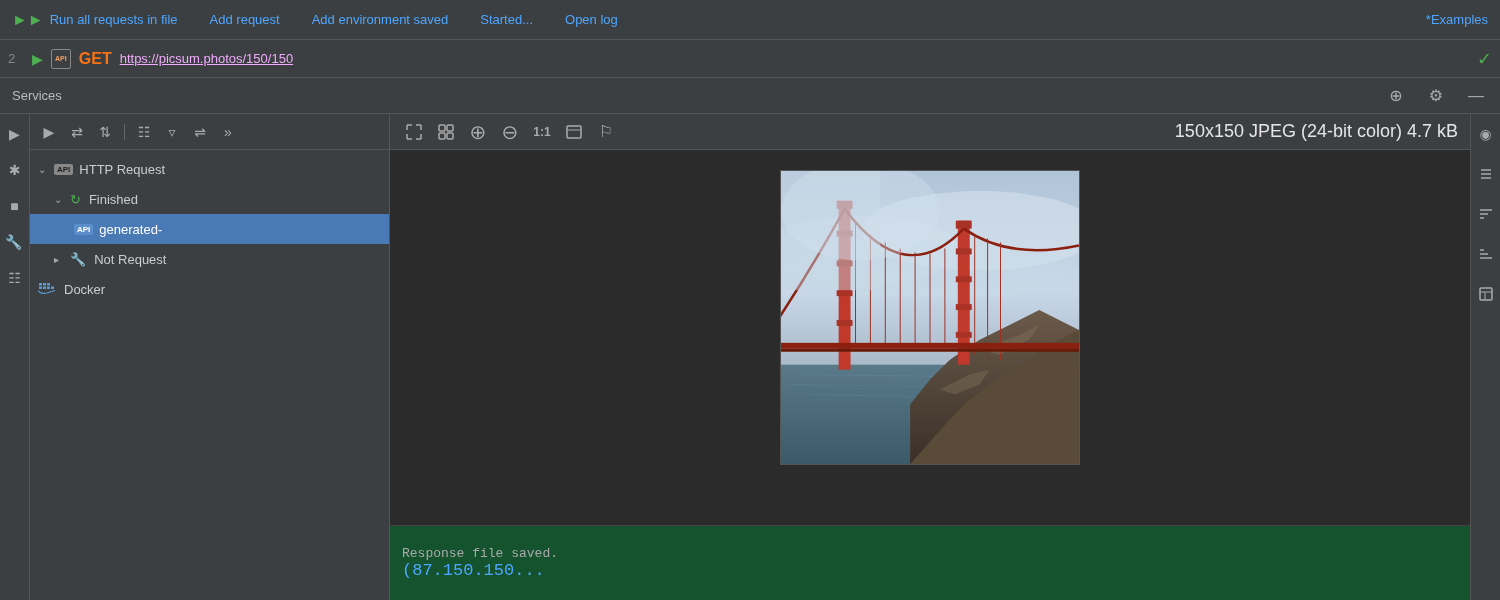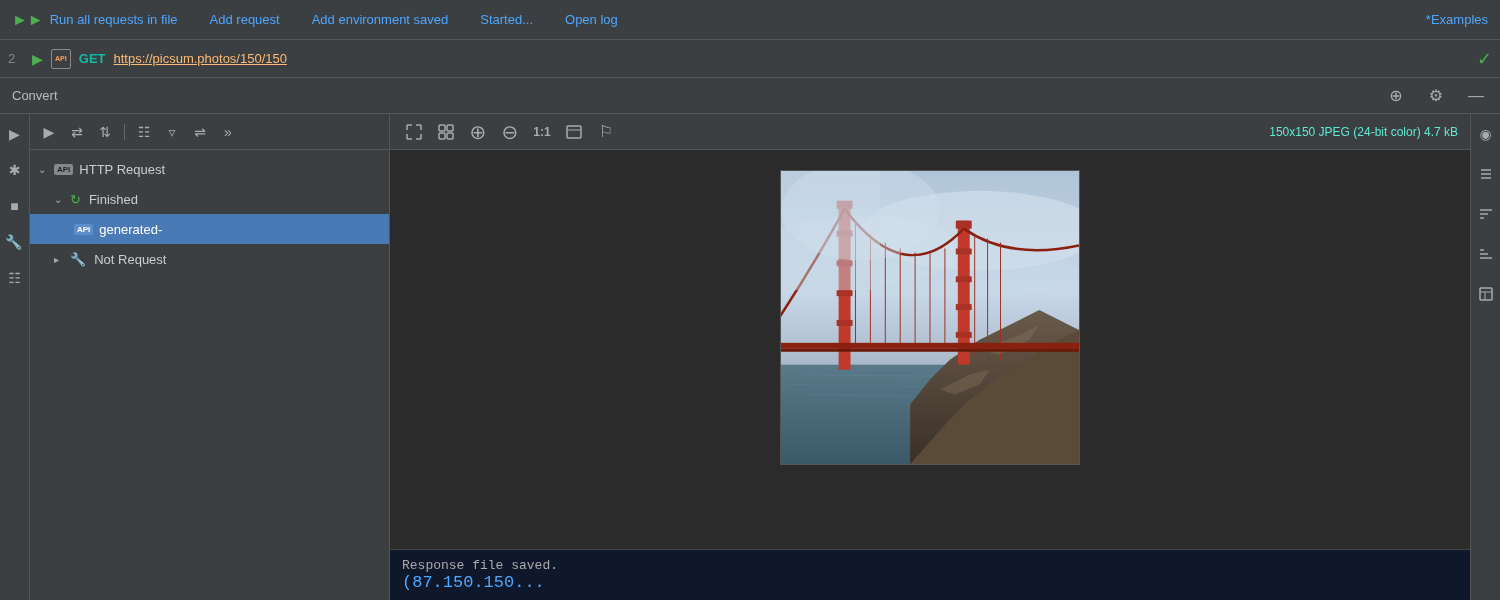--- a/index.html
+++ b/index.html
@@ -62,26 +62,26 @@
       background: #3c3f41;
       border: 1px solid #888;
       border-radius: 2px;
       display: flex;
       align-items: center;
       justify-content: center;
       font-size: 8px;
       color: #f0a060;
     }
     .method-label {
-      color: #14b8a6;
-      font-size: 13px;
+      color: #f97316;
+      font-size: 16px;
       font-weight: bold;
     }
     .request-url {
-      color: #fdba74;
+      color: #f0abfc;
       font-size: 13px;
       text-decoration: underline;
       cursor: pointer;
     }
     .checkmark {
       margin-left: auto;
       color: #4caf50;
       font-size: 18px;
     }
 
@@ -241,22 +241,22 @@
       font-size: 16px;
       cursor: pointer;
       width: 24px;
       height: 24px;
       display: flex;
       align-items: center;
       justify-content: center;
     }
     .img-info {
       margin-left: auto;
-      color: #5eead4;
-      font-size: 12px;
+      color: #e5e5e5;
+      font-size: 18px;
     }
 
     
     .image-area {
       flex: 1;
       display: flex;
       align-items: flex-start;
       justify-content: center;
       padding: 20px;
       background: #2b2b2b;
@@ -272,22 +272,22 @@
     }
 
     
     .golden-gate-img svg {
       width: 100%;
       height: 100%;
     }
 
     
     .bottom-status {
-      padding: 8px 12px;
-      background: #0f172a;
+      padding: 20px 12px;
+      background: #14532d;
       color: #aaa;
       font-family: 'Courier New', monospace;
       font-size: 13px;
       border-top: 1px solid #444;
     }
     .bottom-url {
       color: #4da6ff;
       font-family: 'Courier New', monospace;
       font-size: 17px;
     }
@@ -358,21 +358,21 @@
   <span class="play-btn">▶</span>
   <div class="request-icon">
     <span style="font-size:7px; font-weight:bold; color:#f0a060;">API</span>
   </div>
   <span class="method-label">GET</span>
   <span class="request-url">https://picsum.photos/150/150</span>
   <span class="checkmark">✓</span>
 </div>
 
 <div class="services-bar">
-  <span class="services-title">Convert</span>
+  <span class="services-title">Services</span>
   <div class="services-icons">
     <div class="services-icon-btn">⊕</div>
     <div class="services-icon-btn">⚙</div>
     <div class="services-icon-btn">—</div>
   </div>
 </div>
 
 <div class="main-content">
 
   <div class="left-icons">
@@ -414,20 +414,35 @@
         <span class="api-badge blue">API</span>
         <span>generated-</span>
       </div>
 
       <div class="tree-item not-started-section" style="padding-left: 24px;">
         <span class="chevron" style="color:#aaa;">▸</span>
         <span style="margin-right:4px; color:#aaa;">🔧</span>
         <span>Not Request</span>
       </div>
 
+      <div class="tree-item">
+        <span class="docker-icon">
+          <svg width="18" height="14" viewBox="0 0 18 14" fill="none">
+            <rect x="1" y="1" width="3" height="2.5" rx="0.3" fill="#5b9bd5"></rect>
+            <rect x="5" y="1" width="3" height="2.5" rx="0.3" fill="#5b9bd5"></rect>
+            <rect x="9" y="1" width="3" height="2.5" rx="0.3" fill="#5b9bd5"></rect>
+            <rect x="1" y="4.5" width="3" height="2.5" rx="0.3" fill="#5b9bd5"></rect>
+            <rect x="5" y="4.5" width="3" height="2.5" rx="0.3" fill="#5b9bd5"></rect>
+            <rect x="9" y="4.5" width="3" height="2.5" rx="0.3" fill="#5b9bd5"></rect>
+            <rect x="13" y="4.5" width="3" height="2.5" rx="0.3" fill="#5b9bd5"></rect>
+            <path d="M 0 8.5 C 2 11 5 12 9 11 L 17 8.5" stroke="#5b9bd5" stroke-width="1.2" fill="none"></path>
+          </svg>
+        </span>
+        <span>Docker</span>
+      </div>
     </div>
   </div>
 
   <div class="right-panel">
 
     <div class="image-toolbar">
       <div class="img-toolbar-btn">
         <svg width="18" height="18" viewBox="0 0 18 18" fill="none">
           <path d="M2 2h5M2 2v5M16 2h-5M16 2v5M2 16h5M2 16v-5M16 16h-5M16 16v-5" stroke="#aaa" stroke-width="1.5"></path>
         </svg>

